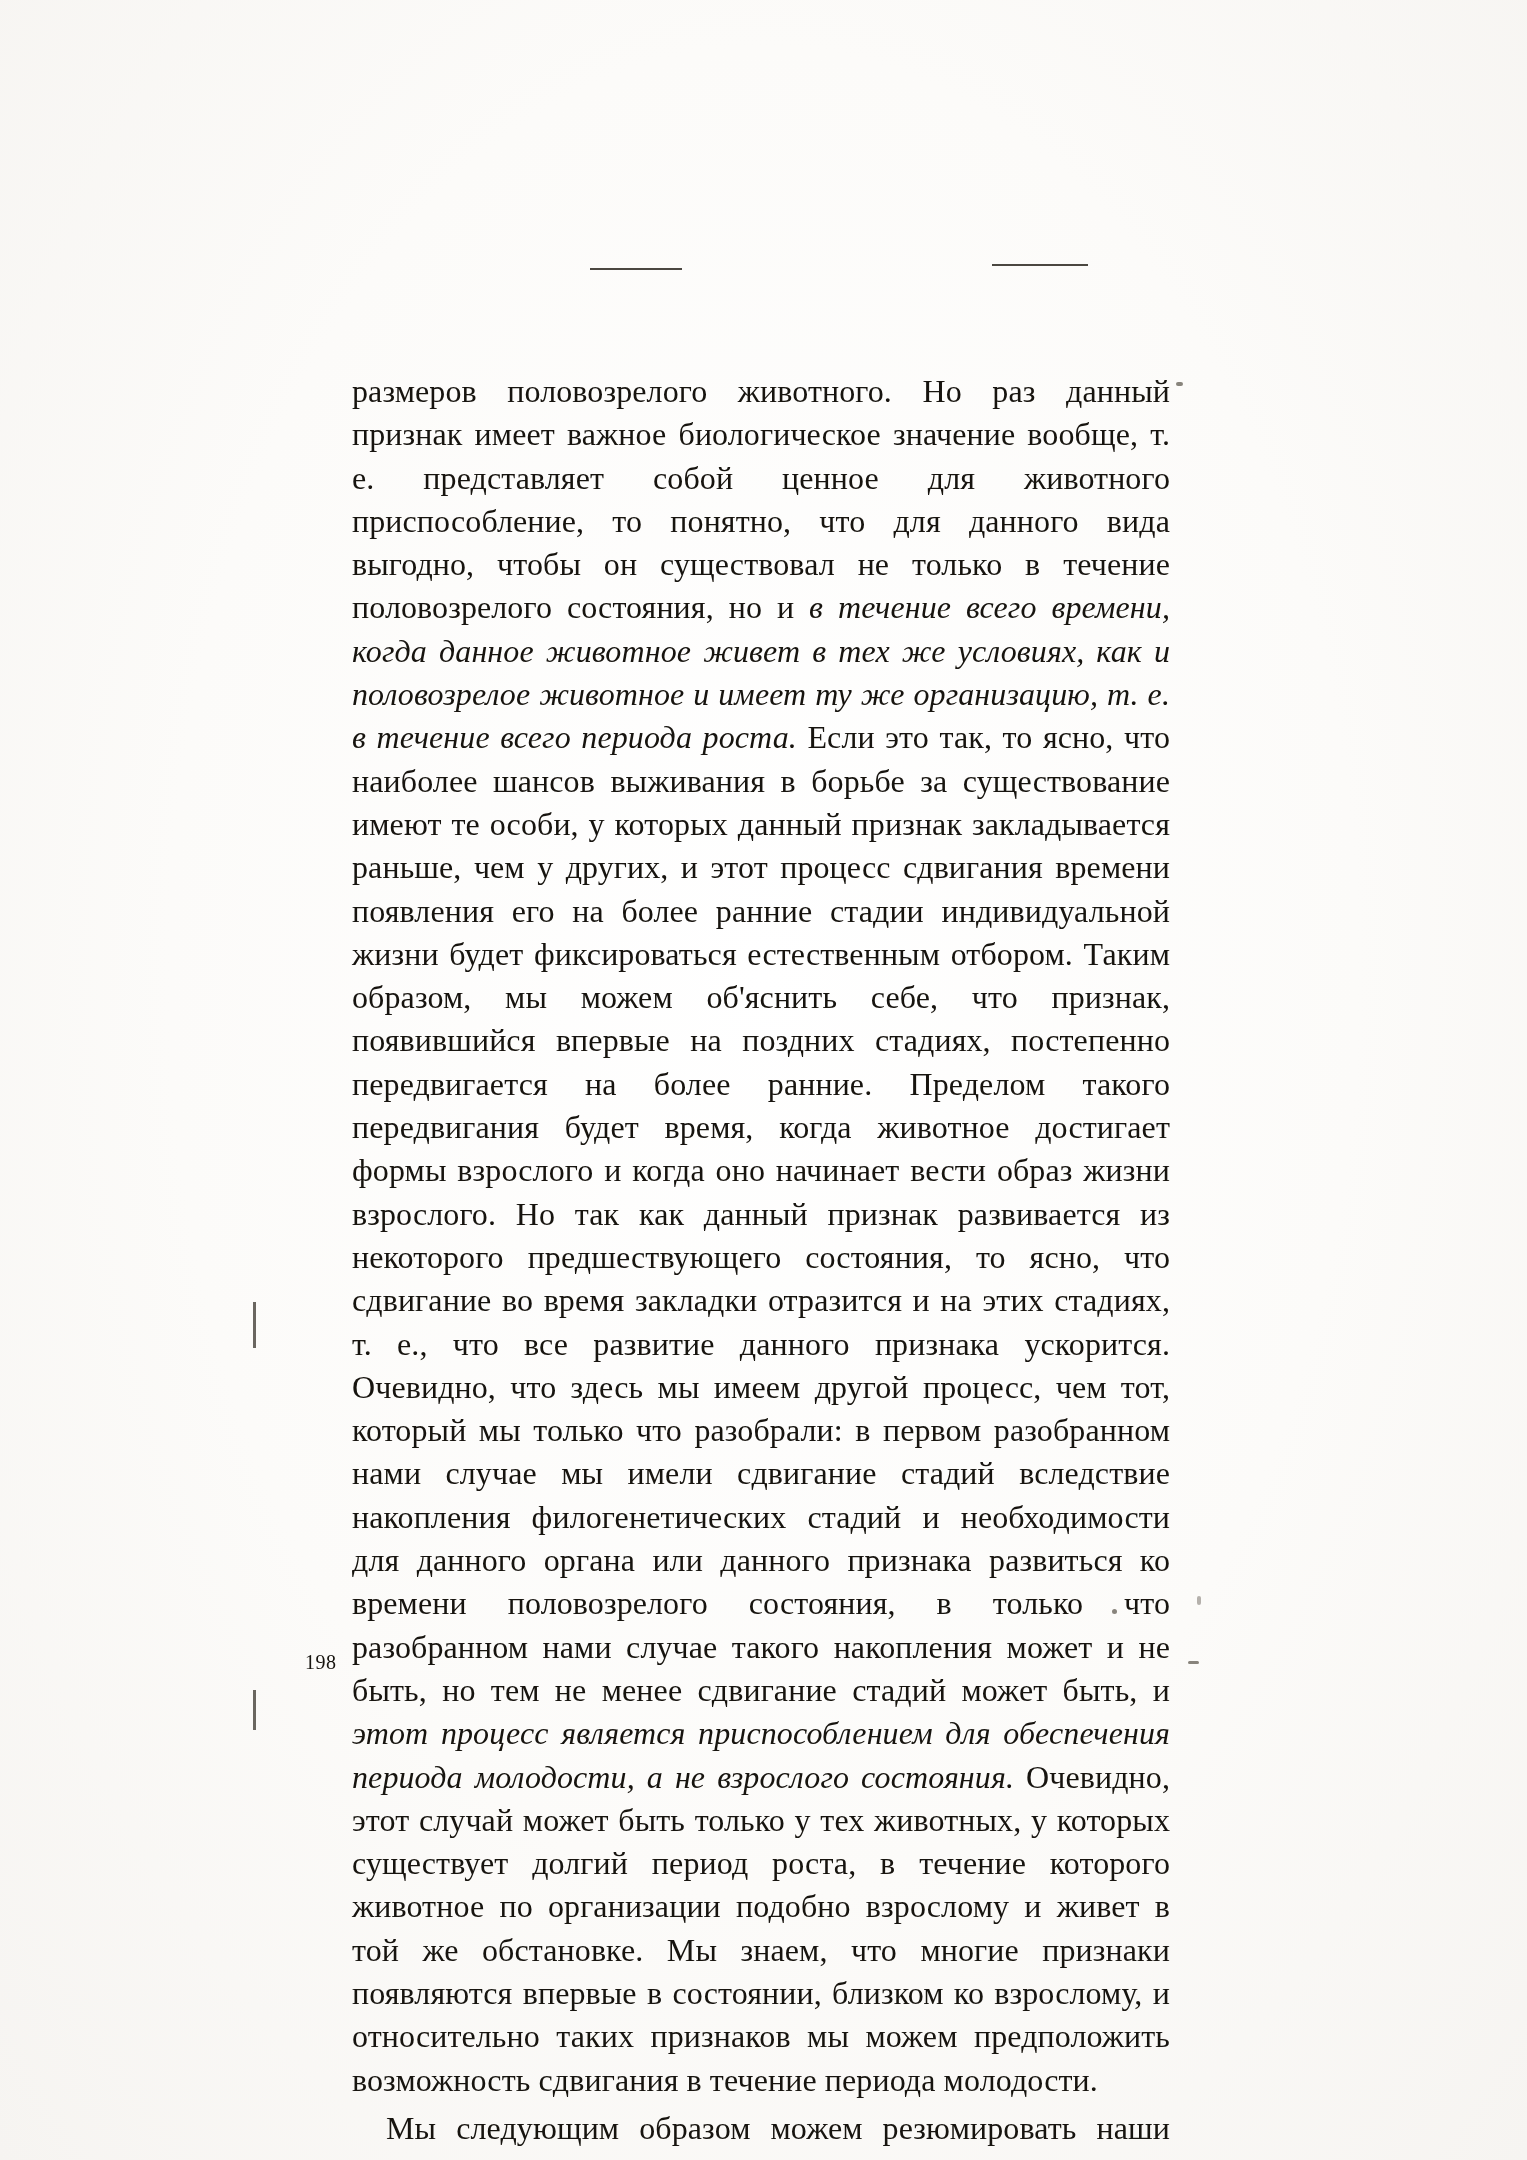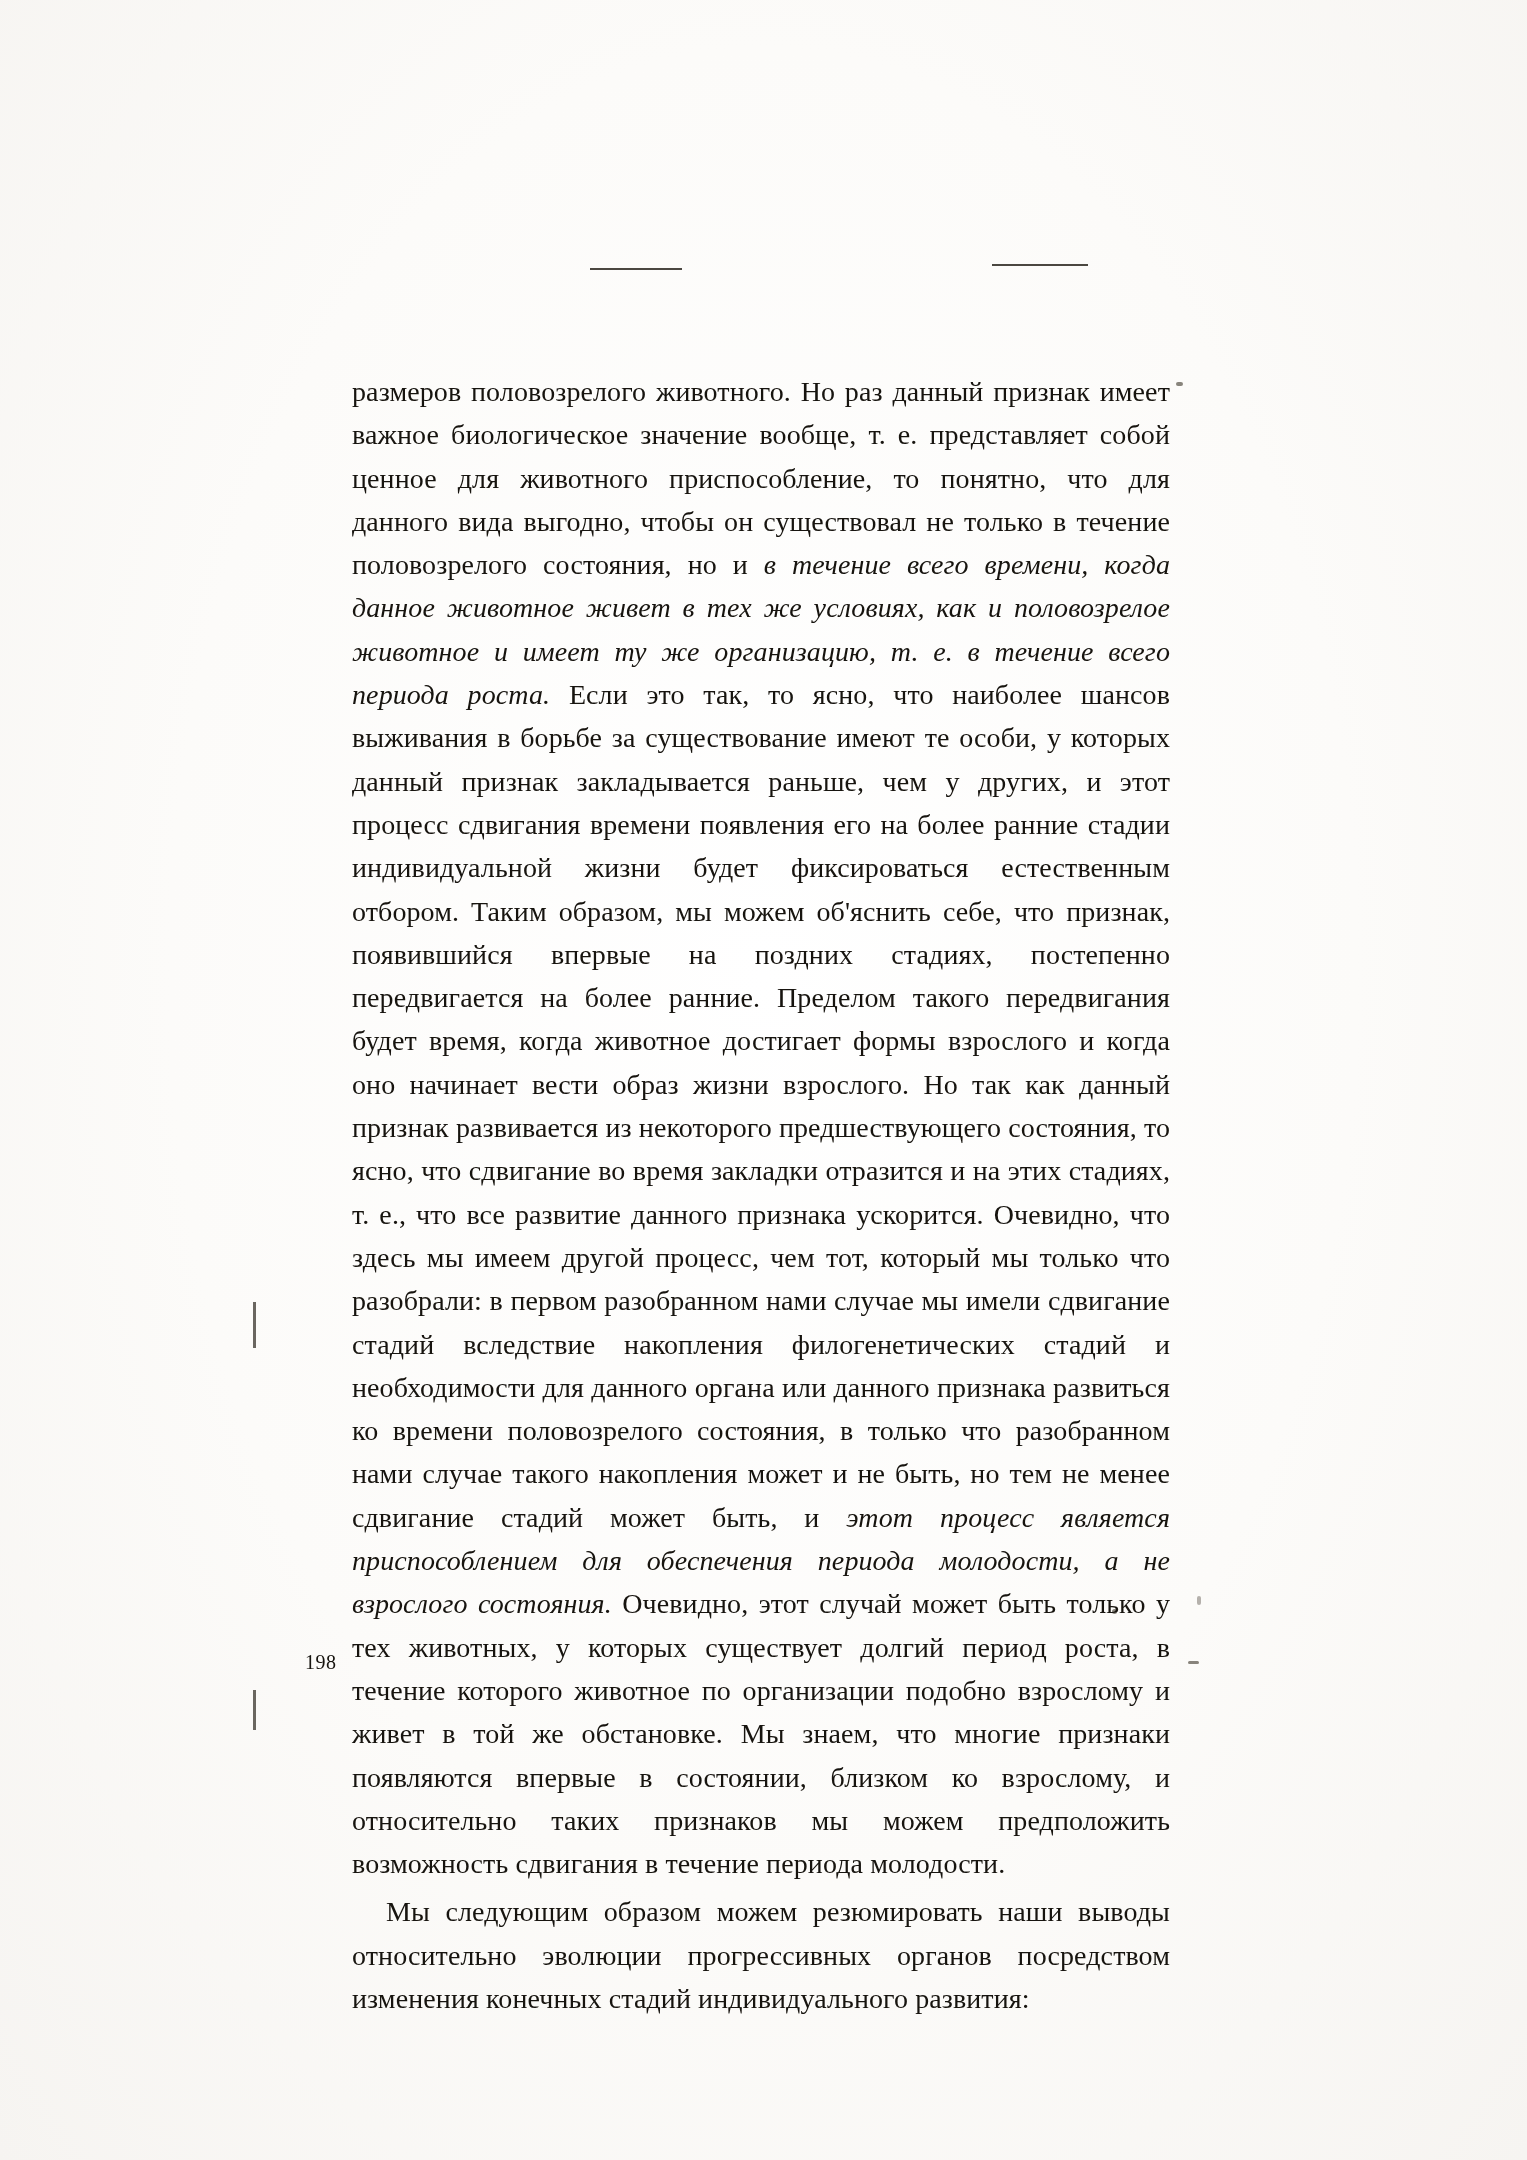--- a/index.html
+++ b/index.html
@@ -53,21 +53,21 @@
     position: absolute;
     left: 352px;
     top: 370px;
     width: 818px;
   }
 
   .para {
     margin: 0;
     text-align: justify;
     text-justify: inter-word;
-    font-size: 28px;
+    font-size: 32px;
     line-height: 43.3px;
     letter-spacing: 0.1px;
     -webkit-hyphens: manual;
     hyphens: manual;
   }
   .para + .para {
     margin-top: 5px;
   }
   .indent {
     text-indent: 34px;

